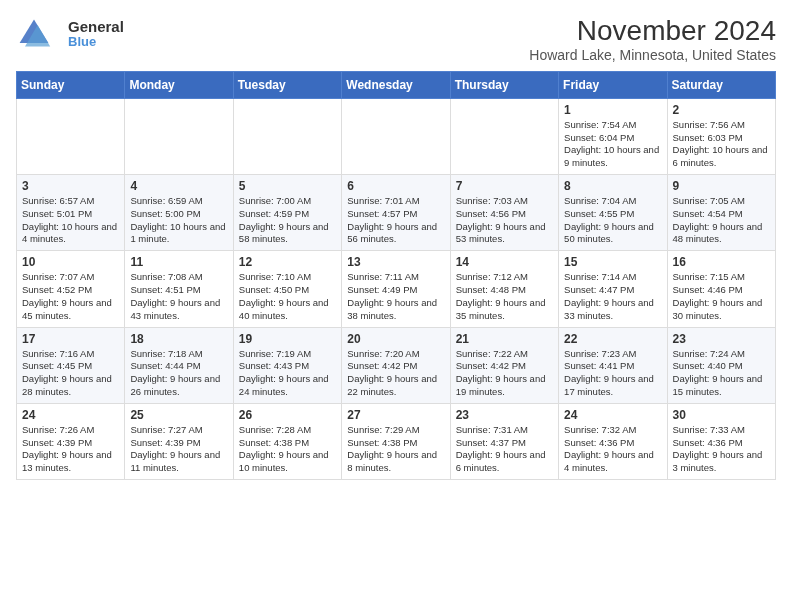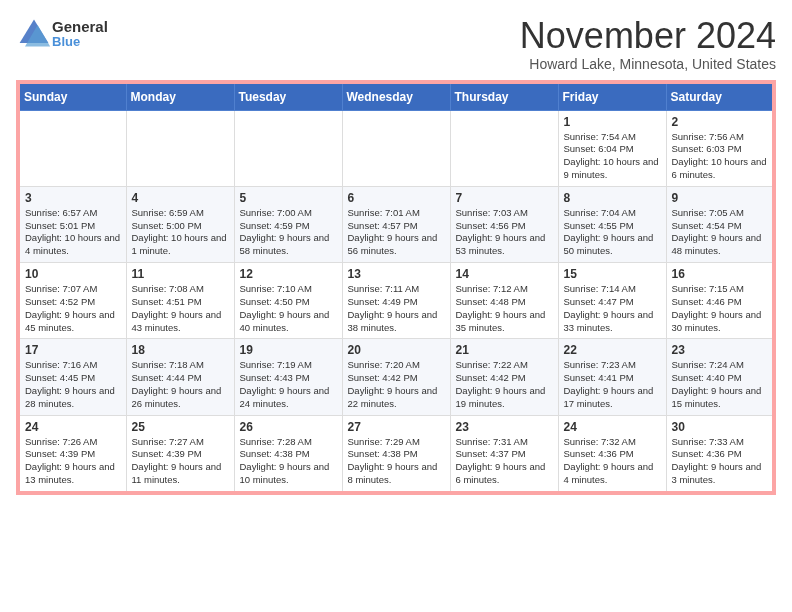--- a/index.html
+++ b/index.html
@@ -12,21 +12,21 @@
     }
     .header {
       display: flex;
       align-items: flex-start;
       justify-content: space-between;
       margin-bottom: 8px;
     }
     .logo {
       display: flex;
       align-items: center;
-      gap: 0;
+      gap: 16px;
     }
     .logo-text {
       display: flex;
       flex-direction: column;
       line-height: 1.1;
     }
     .logo-general {
       font-size: 15px;
       font-weight: bold;
       color: #333;
@@ -37,33 +37,33 @@
       color: #4a90d9;
     }
     .logo-icon {
       width: 36px;
       height: 36px;
     }
     .title-block {
       text-align: right;
     }
     .month-title {
-      font-size: 36px;
+      font-size: 28px;
       font-weight: normal;
       color: #333;
       line-height: 1.1;
     }
     .location {
       font-size: 14px;
       color: #555;
     }
     .calendar {
       width: 100%;
       border-collapse: collapse;
-      border: 4px solid #fca5a5;
+      border: 1px solid #fca5a5;
     }
     .calendar th {
       background: #3a6bbf;
       color: #fff;
       font-size: 12px;
       font-weight: bold;
       padding: 6px 4px;
       text-align: left;
       border: 1px solid #5080cf;
     }

